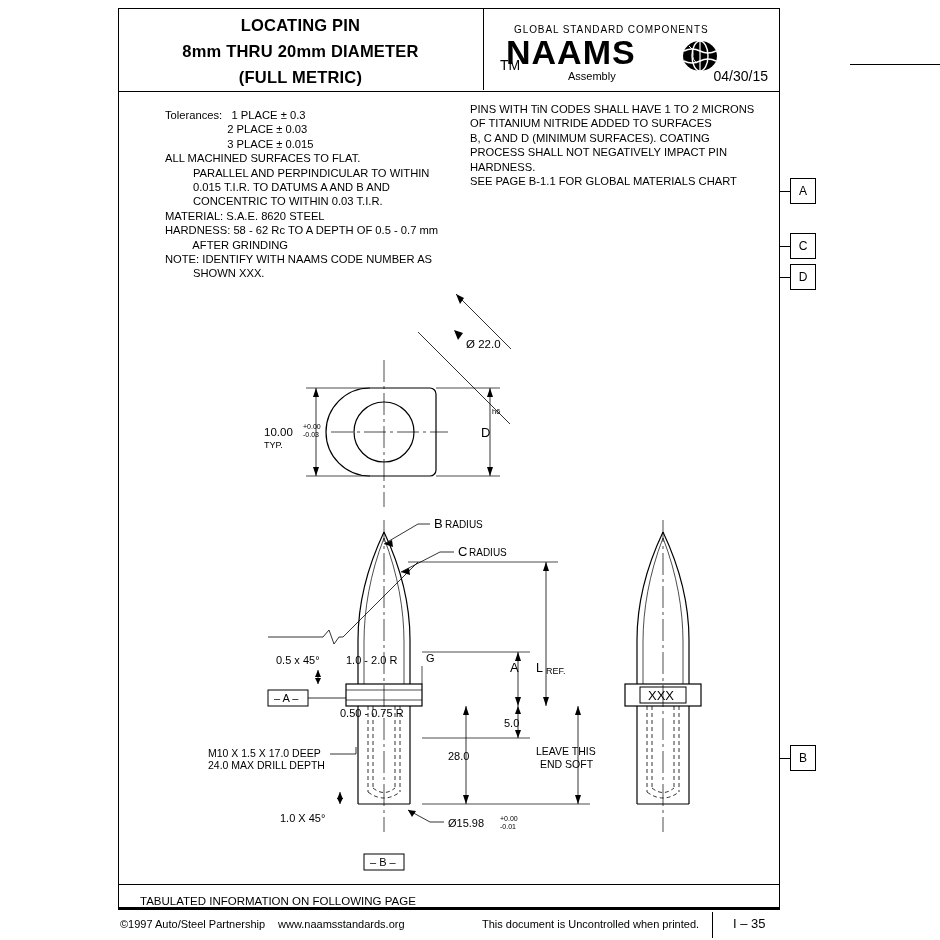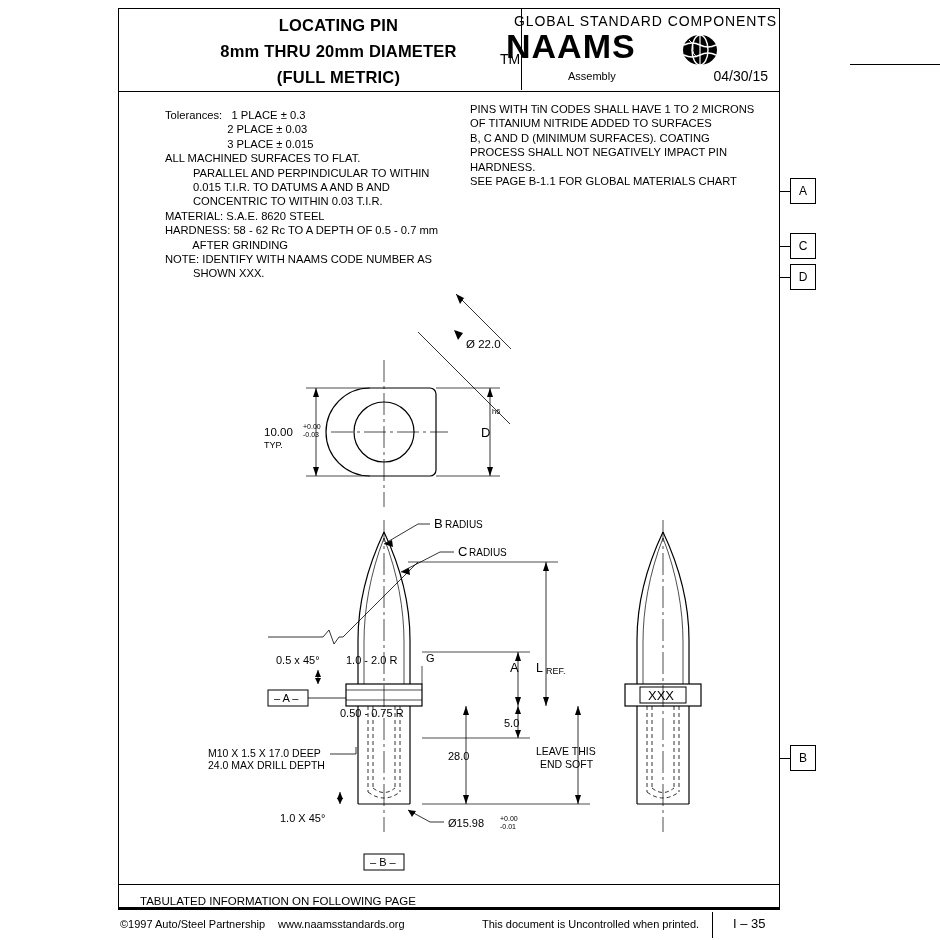--- a/index.html
+++ b/index.html
@@ -2,24 +2,24 @@
 <html><head>
 <meta charset="utf-8">
 <style>
   html,body{margin:0;padding:0;background:#ffffff;}
   body{width:940px;height:940px;font-family:"Liberation Sans",sans-serif;color:#000;}
   .sheet{position:relative;width:940px;height:940px;overflow:hidden;}
 
   
   .frame{position:absolute;left:118px;top:8px;width:662px;height:900px;border:1.5px solid #000;box-sizing:border-box;}
   .title-block{position:absolute;left:118px;top:8px;width:662px;height:84px;border-bottom:1.5px solid #000;box-sizing:border-box;}
-  .tb-left{position:absolute;left:0;top:0;width:366px;height:82px;border-right:1.5px solid #000;box-sizing:border-box;margin-left:38px;}
+  .tb-left{position:absolute;left:0;top:0;width:366px;height:82px;border-right:1.5px solid #000;box-sizing:border-box;}
   .tb-title{text-align:center;font-weight:bold;font-size:16.5px;line-height:26px;padding-top:4px;letter-spacing:.2px;}
   .tb-right{position:absolute;left:366px;top:0;width:294px;height:82px;}
-  .gsc{font-size:14px;letter-spacing:.9px;padding-left:30px;padding-top:5px;}
+  .gsc{font-size:10px;letter-spacing:.9px;padding-left:30px;padding-top:16px;}
   .naams-row{position:relative;height:42px;}
   .tm{position:absolute;left:16px;top:22px;font-size:14px;}
   .naams{position:absolute;left:22px;top:-2px;font-size:34px;font-weight:bold;letter-spacing:1px;text-align:right;}
   .globe{position:absolute;left:196px;top:2px;width:40px;height:38px;}
   .assembly{position:absolute;left:60px;top:62px;font-size:11px;margin-left:24px;}
   .tb-date{position:absolute;right:10px;top:60px;font-size:14px;}
   .tb-divider{position:absolute;left:366px;top:56px;width:294px;height:1.2px;background:#000;}
 
   
   .notes-left{position:absolute;left:165px;top:100px;width:300px;font-size:11.2px;line-height:14.4px;white-space:pre;margin-top:8px;}

